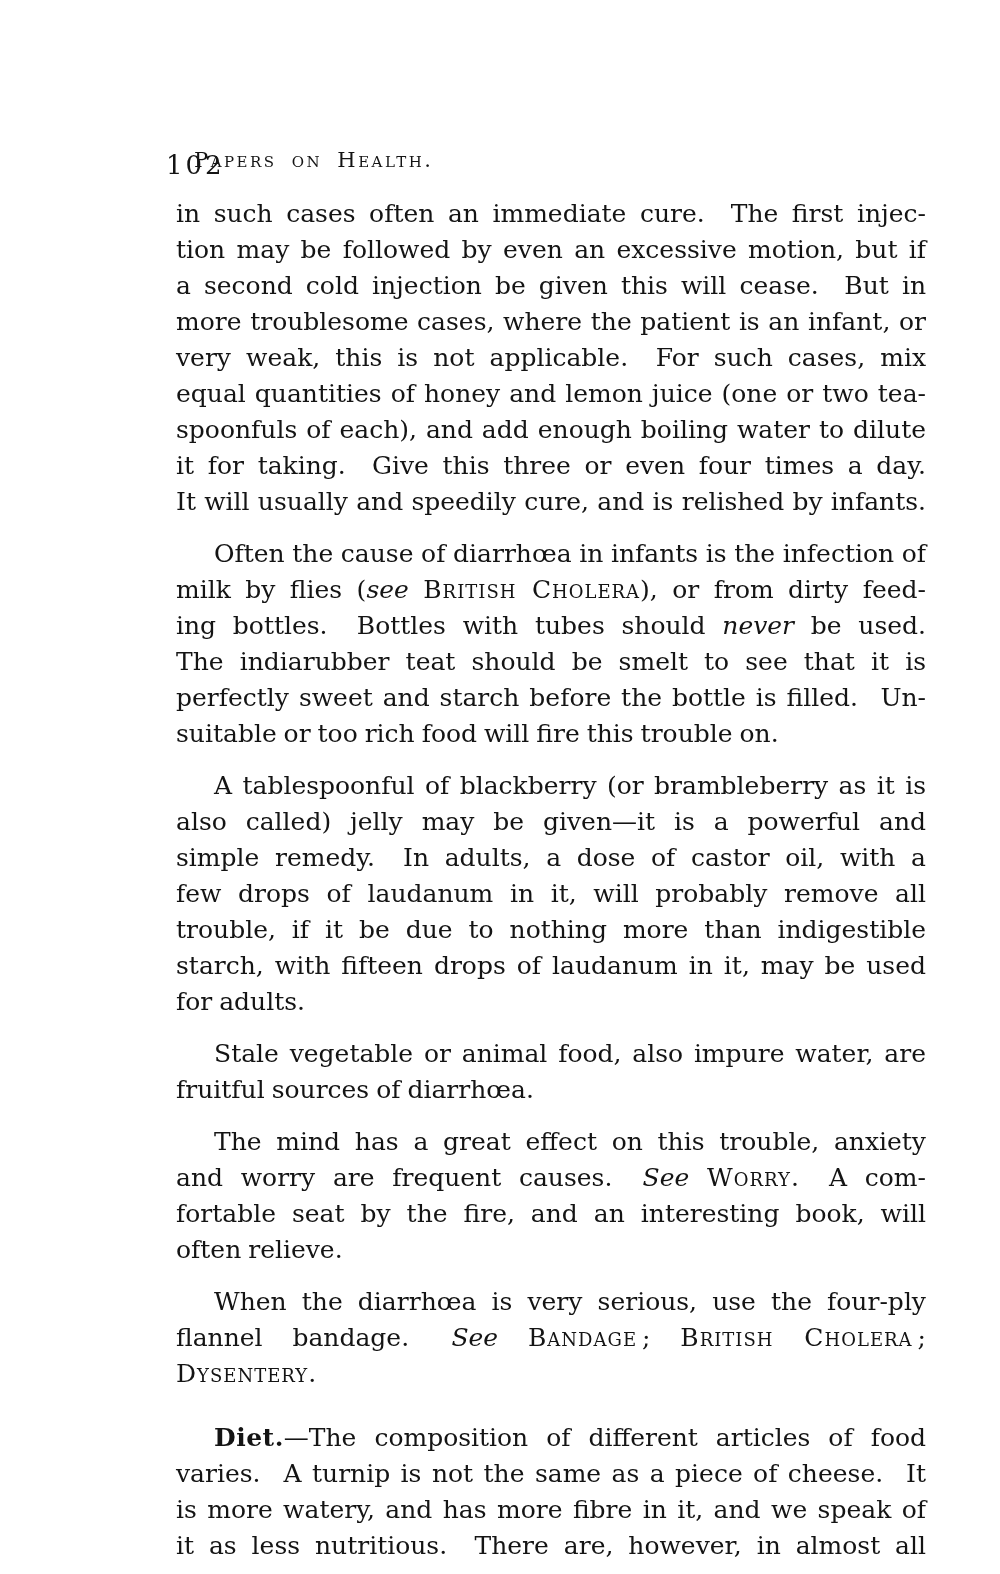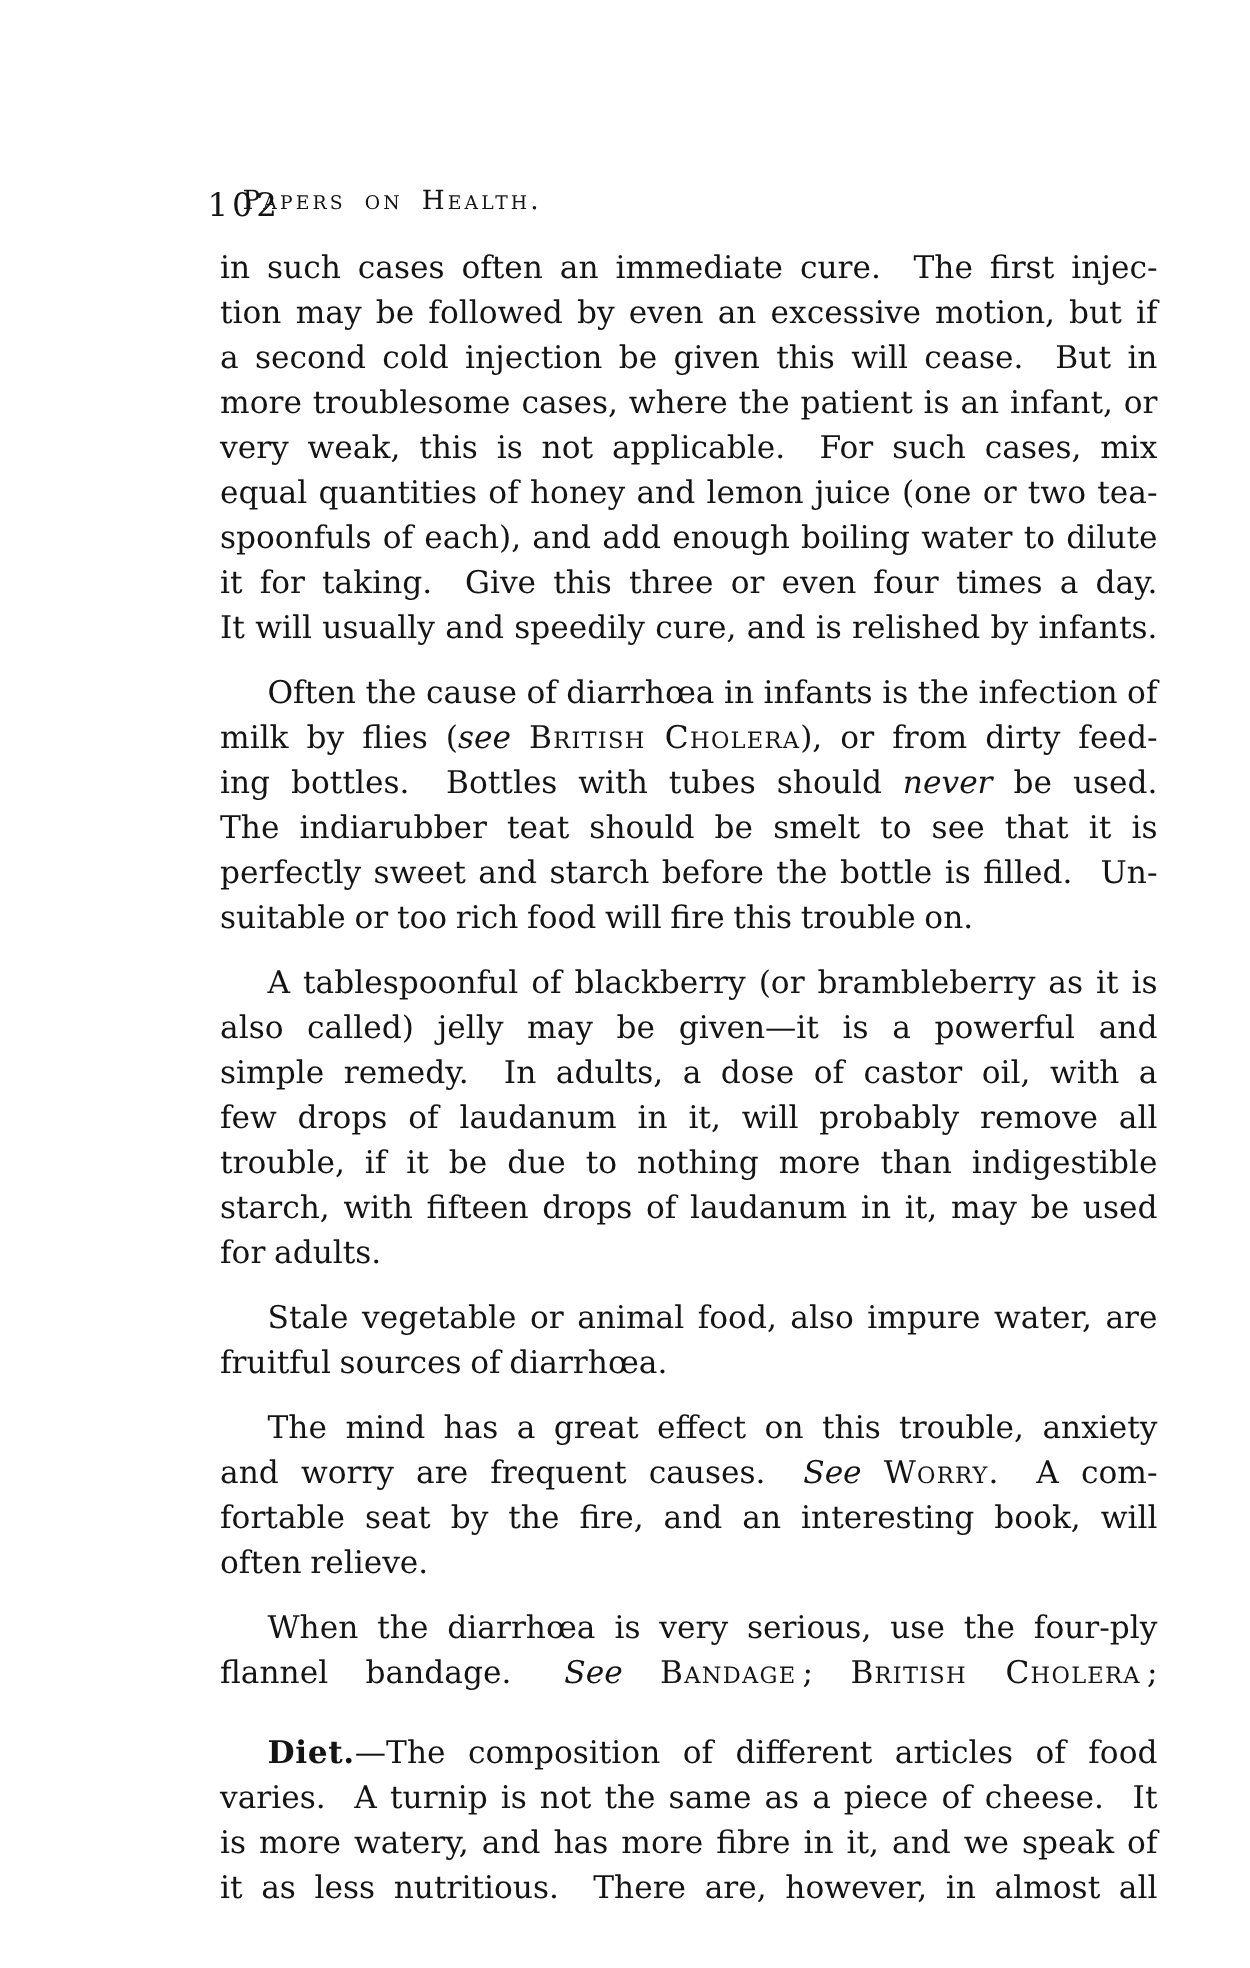--- a/index.html
+++ b/index.html
@@ -114,20 +114,21 @@
       </div>
       <div class="para indent">
         <div class="line"><span class="seg-n">The mind has a great effect on this trouble, anxiety</span></div>
         <div class="line"><span class="seg-n">and worry are frequent causes.  </span><span class="seg-i">See</span><span class="seg-n"> </span><span class="seg-sc">Worry</span><span class="seg-n">.  A com-</span></div>
         <div class="line"><span class="seg-n">fortable seat by the fire, and an interesting book, will</span></div>
         <div class="line left"><span class="seg-n">often relieve.</span></div>
       </div>
       <div class="para indent">
         <div class="line"><span class="seg-n">When the diarrhœa is very serious, use the four-ply</span></div>
         <div class="line"><span class="seg-n">flannel bandage.  </span><span class="seg-i">See</span><span class="seg-n"> </span><span class="seg-sc">Bandage</span><span class="seg-n"> ; </span><span class="seg-sc">British Cholera</span><span class="seg-n"> ;</span></div>
+        <div class="line left"><span class="seg-sc">Dysentery</span><span class="seg-n">.</span></div>
       </div>
       <div class="para indent gap">
         <div class="line"><span class="seg-b">Diet.</span><span class="seg-n">—The composition of different articles of food</span></div>
         <div class="line"><span class="seg-n">varies.  A turnip is not the same as a piece of cheese.  It</span></div>
         <div class="line"><span class="seg-n">is more watery, and has more fibre in it, and we speak of</span></div>
         <div class="line"><span class="seg-n">it as less nutritious.  There are, however, in almost all</span></div>
       </div>
     </div>
 </div>
 

